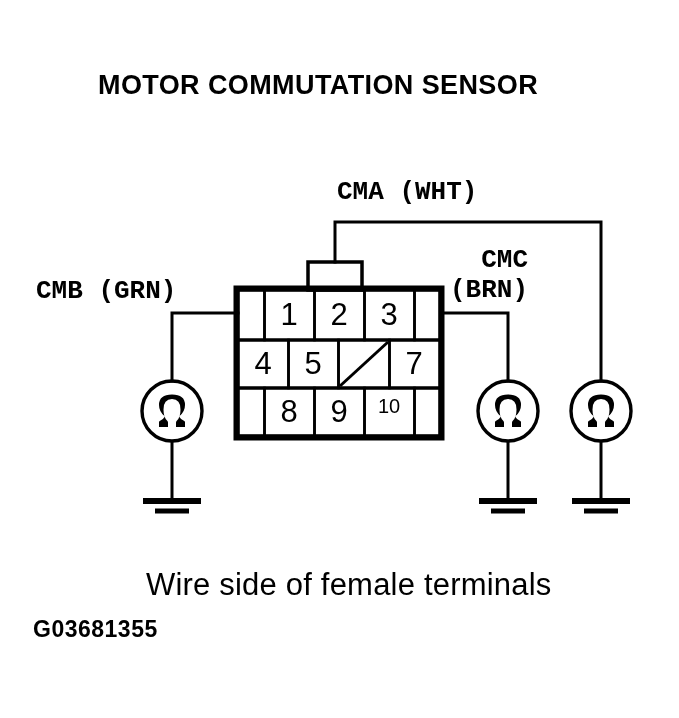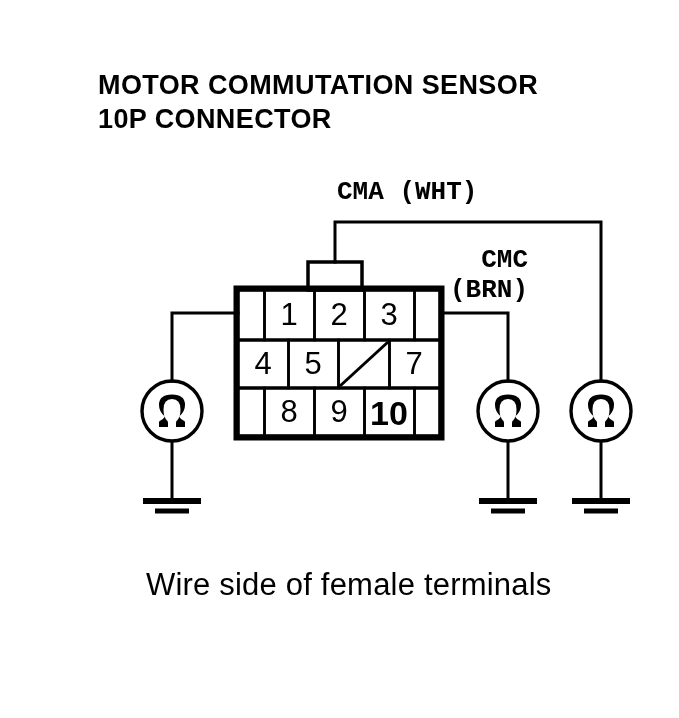--- a/index.html
+++ b/index.html
@@ -102,23 +102,23 @@
     color: #000;
   }
 </style>
 </head>
 <body>
 
 <div id="diagram-root">
 
   <div class="title-block">
     <div class="title-line">MOTOR COMMUTATION SENSOR</div>
-    <div class="title-line">10P CONNECTOR</div>
   </div>
 
+  <div class="wire-label" id="label-cmb">CMB (GRN)</div>
   <div class="wire-label" id="label-cma">CMA (WHT)</div>
   <div class="wire-label" id="label-cmc">
     <div>CMC</div>
     <div>(BRN)</div>
   </div>
 
   <svg id="line-art" viewBox="0 0 679 718">
 
     <rect x="236" y="288" width="206" height="150" fill="none" stroke="#000" stroke-width="5"></rect>
 
@@ -209,18 +209,19 @@
   <div class="pin-number" style="left:264px; top:299px; width:50px;">1</div>
   <div class="pin-number" style="left:314px; top:299px; width:50px;">2</div>
   <div class="pin-number" style="left:364px; top:299px; width:50px;">3</div>
 
   <div class="pin-number" style="left:238px; top:348px; width:50px;">4</div>
   <div class="pin-number" style="left:288px; top:348px; width:50px;">5</div>
   <div class="pin-number" style="left:389px; top:348px; width:50px;">7</div>
 
   <div class="pin-number" style="left:264px; top:396px; width:50px;">8</div>
   <div class="pin-number" style="left:314px; top:396px; width:50px;">9</div>
-  <div class="pin-number" style="left:364px; top:396px; width:50px; font-size:34px;font-weight:bold;">10</div>
+  <div class="pin-number" style="left:364px; top:396px; width:50px; font-size:20px;">10</div>
 
   <div id="caption">Wire side of female terminals</div>
 
+  <div id="figure-id">G03681355</div>
 
 </div>
 
 </body></html>

